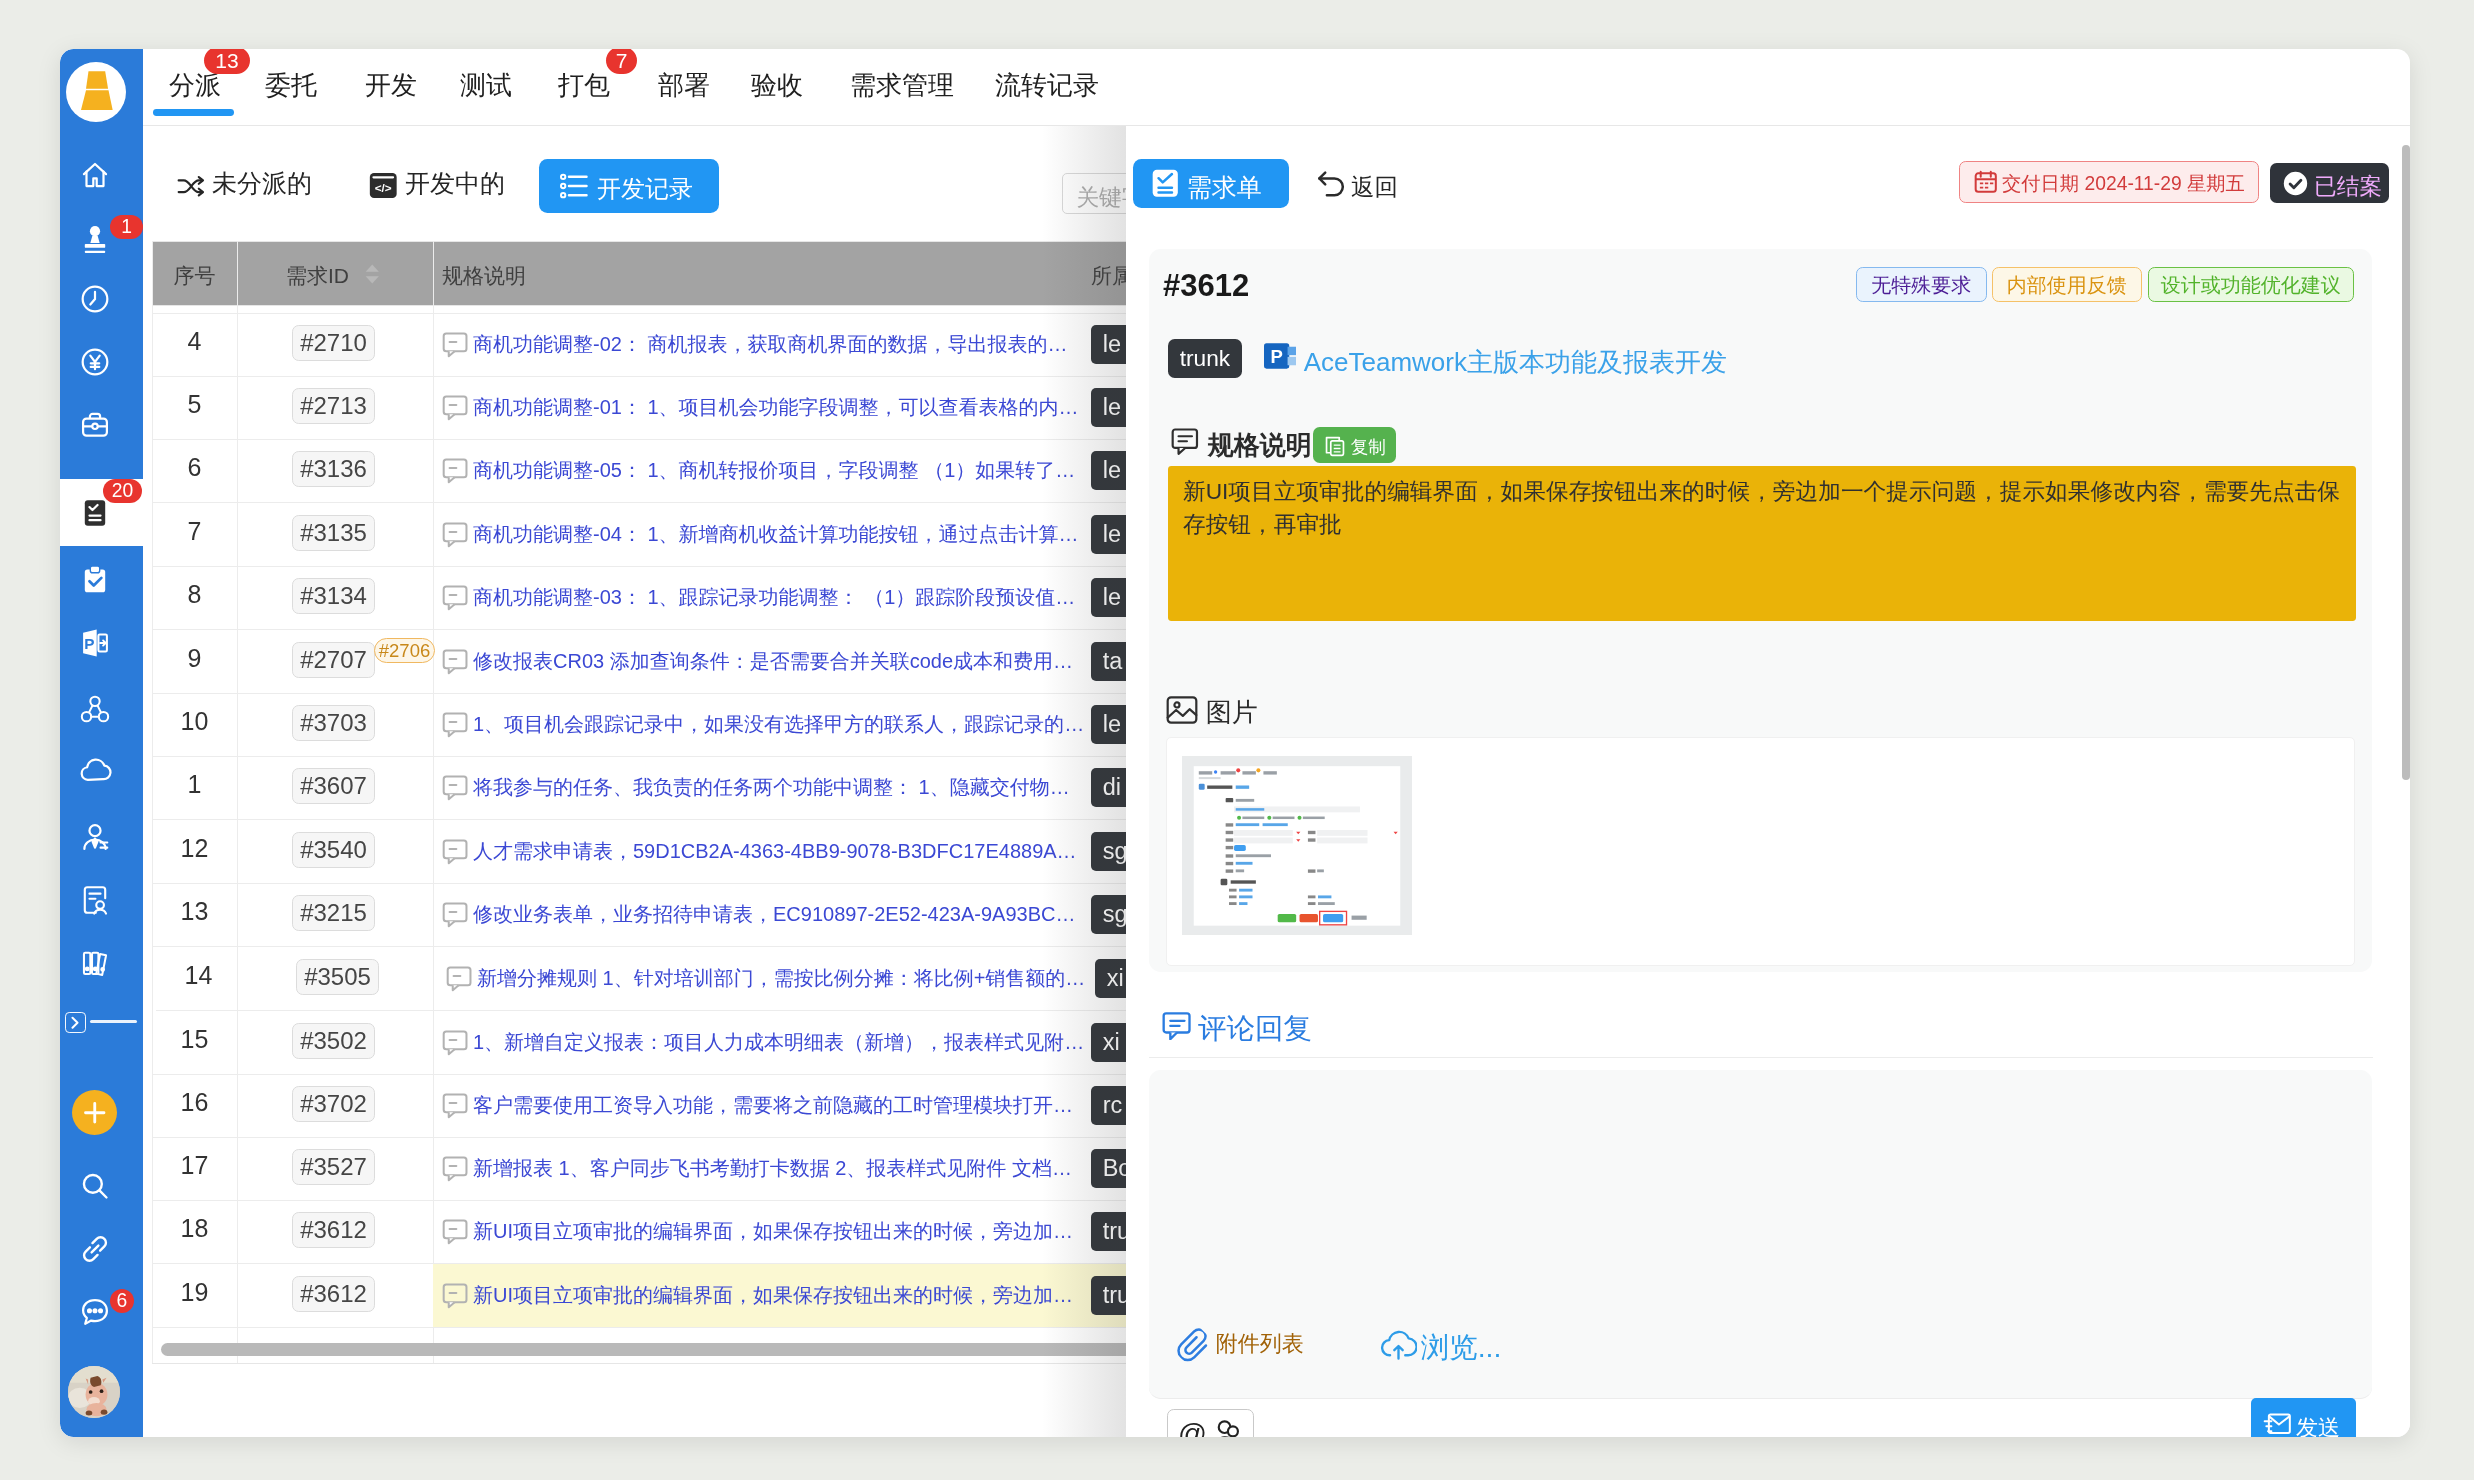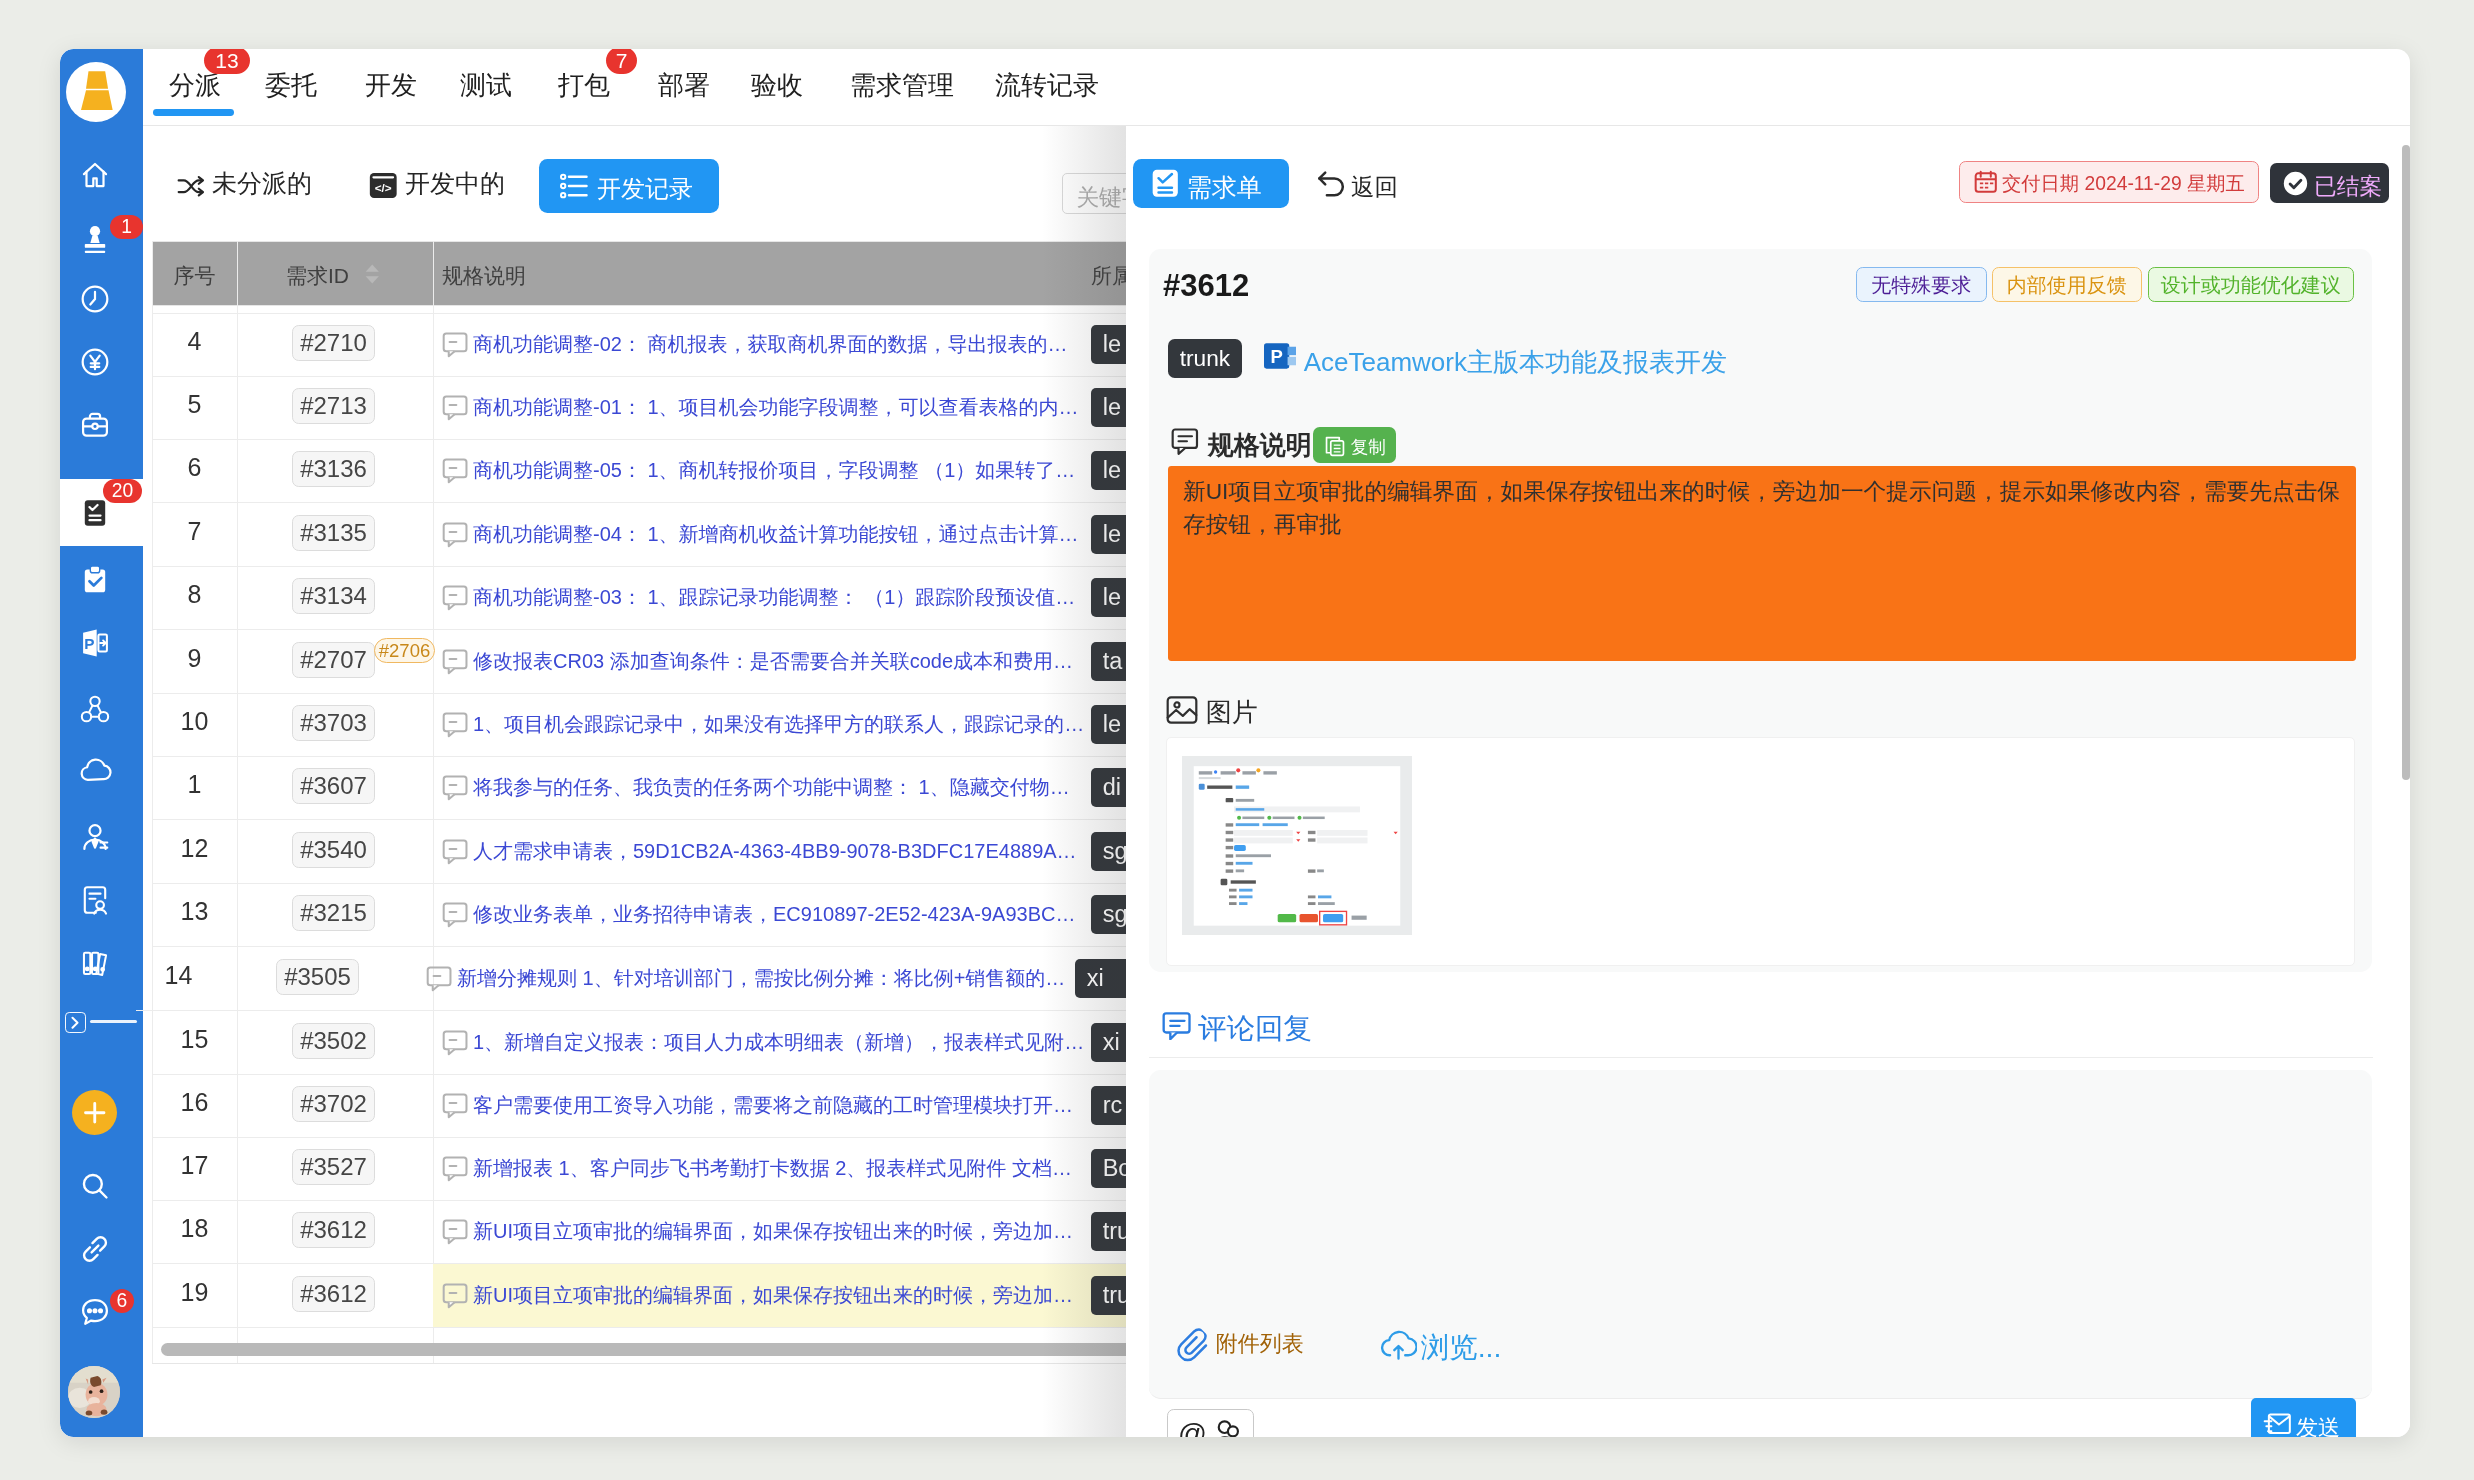--- a/index.html
+++ b/index.html
@@ -317,21 +317,21 @@
     <div class="idpill" style="left:140px;top:11.7px">#3215</div>
     <div class="r" style="left:281px;top:0;width:743px;height:63px;"></div>
     <svg class="r" style="left:290px;top:17.6px" width="27" height="27" viewBox="0 0 32 32" fill="none" stroke="#b2b2b2" stroke-width="2.4" stroke-linejoin="round">
         <rect x="2" y="3" width="27" height="21" rx="3"></rect>
         <path d="M8 24 v6 l7 -6" fill="#fff"></path>
         <path d="M9 13 h8" stroke-linecap="round"></path>
       </svg>
     <div class="spec" style="left:321px">修改业务表单，业务招待申请表，EC910897-2E52-423A-9A93BCDEFA12</div>
     <div class="cpill" style="left:939px;top:11.7px">sg</div>
   </div>
-  <div class="r" style="left:76px;top:898px;width:1024px;height:63px;border-bottom:0.8px solid #ececec">
+  <div class="r" style="left:96px;top:898px;width:1024px;height:63px;border-bottom:0.8px solid #ececec">
     <div class="row-num" style="top:14.3px">14</div>
     <div class="idpill" style="left:140px;top:11.7px">#3505</div>
     <div class="r" style="left:281px;top:0;width:743px;height:63px;"></div>
     <svg class="r" style="left:290px;top:17.6px" width="27" height="27" viewBox="0 0 32 32" fill="none" stroke="#b2b2b2" stroke-width="2.4" stroke-linejoin="round">
         <rect x="2" y="3" width="27" height="21" rx="3"></rect>
         <path d="M8 24 v6 l7 -6" fill="#fff"></path>
         <path d="M9 13 h8" stroke-linecap="round"></path>
       </svg>
     <div class="spec" style="left:321px">新增分摊规则 1、针对培训部门，需按比例分摊：将比例+销售额的数据内容</div>
     <div class="cpill" style="left:939px;top:11.7px">xi</div>
@@ -449,21 +449,21 @@
         </svg>
       <div class="r" style="left:59px;top:179px;font-size:26px;font-weight:600;color:#2b2b2b">规格说明</div>
       <div class="r" style="left:164px;top:178px;width:83px;height:36px;background:#55b24e;border-radius:6.7px">
         <svg class="r" style="left:11px;top:7.6px" width="22" height="22" viewBox="0 0 26 26" fill="none" stroke="#fff" stroke-width="2" stroke-linejoin="round">
             <rect x="8" y="7" width="15" height="17" rx="2"></rect>
             <path d="M18 7 v-4 h-15 v18 h5"></path>
             <path d="M11.5 12 h8 M11.5 16 h8 M11.5 20 h8" stroke-width="1.6"></path>
           </svg>
         <div class="r" style="left:38px;top:7.6px;font-size:17.6px;color:#fff">复制</div>
       </div>
-      <div class="r" style="left:19.3px;top:217px;width:1188px;height:195px;background:#f97316;border-radius:3.4px">
+      <div class="r" style="left:19.3px;top:217px;width:1188px;height:155px;background:#eab308;border-radius:3.4px">
         <div class="r" style="left:15px;top:9.2px;width:1175px;font-size:22.7px;line-height:33px;color:#303030;white-space:nowrap">新UI项目立项审批的编辑界面，如果保存按钮出来的时候，旁边加一个提示问题，提示如果修改内容，需要先点击保<br>存按钮，再审批</div>
       </div>
       <svg class="r" style="left:17px;top:445px" width="32" height="32" viewBox="0 0 38 38" fill="none" stroke="#2f2f2f" stroke-width="2.6" stroke-linejoin="round">
           <rect x="2" y="4" width="34" height="30" rx="4"></rect>
           <path d="M2 28 l10 -9 8 7 8 -8 8 7" stroke-linecap="round"></path>
           <circle cx="13" cy="13" r="3"></circle>
         </svg>
       <div class="r" style="left:57px;top:446px;font-size:26px;color:#2b2b2b">图片</div>
       <div class="r" style="left:17.6px;top:488px;width:1187px;height:227px;background:#fff;border:0.8px solid #f0f0f0;border-radius:5px">
         <div class="r" style="left:15px;top:17.6px;width:230px;height:179px;background:#e9ebec">

